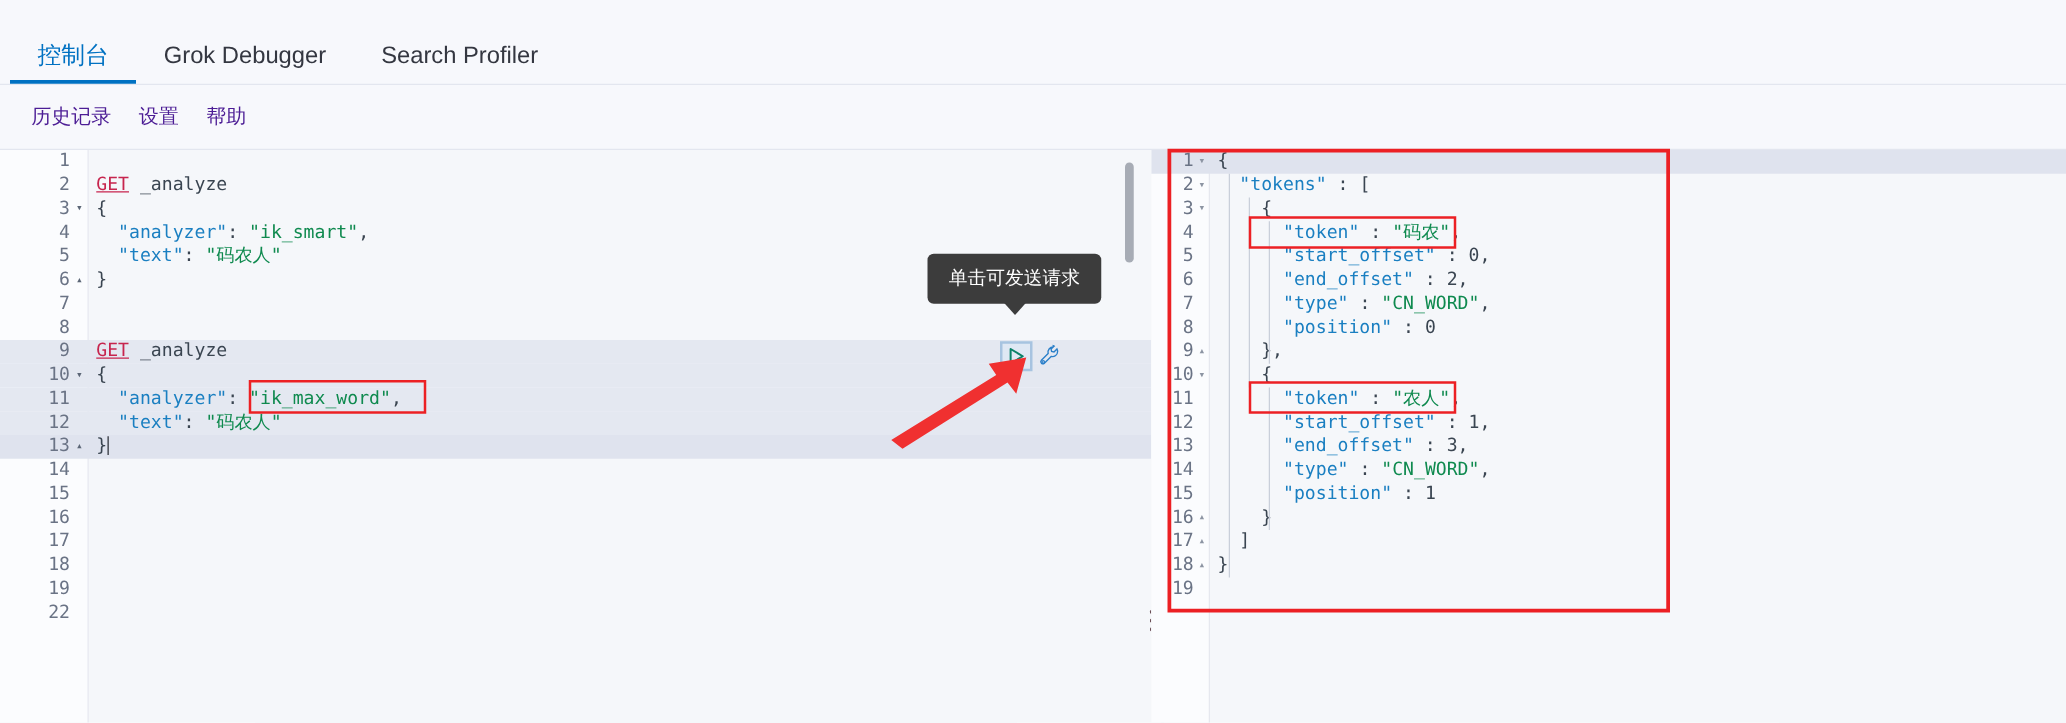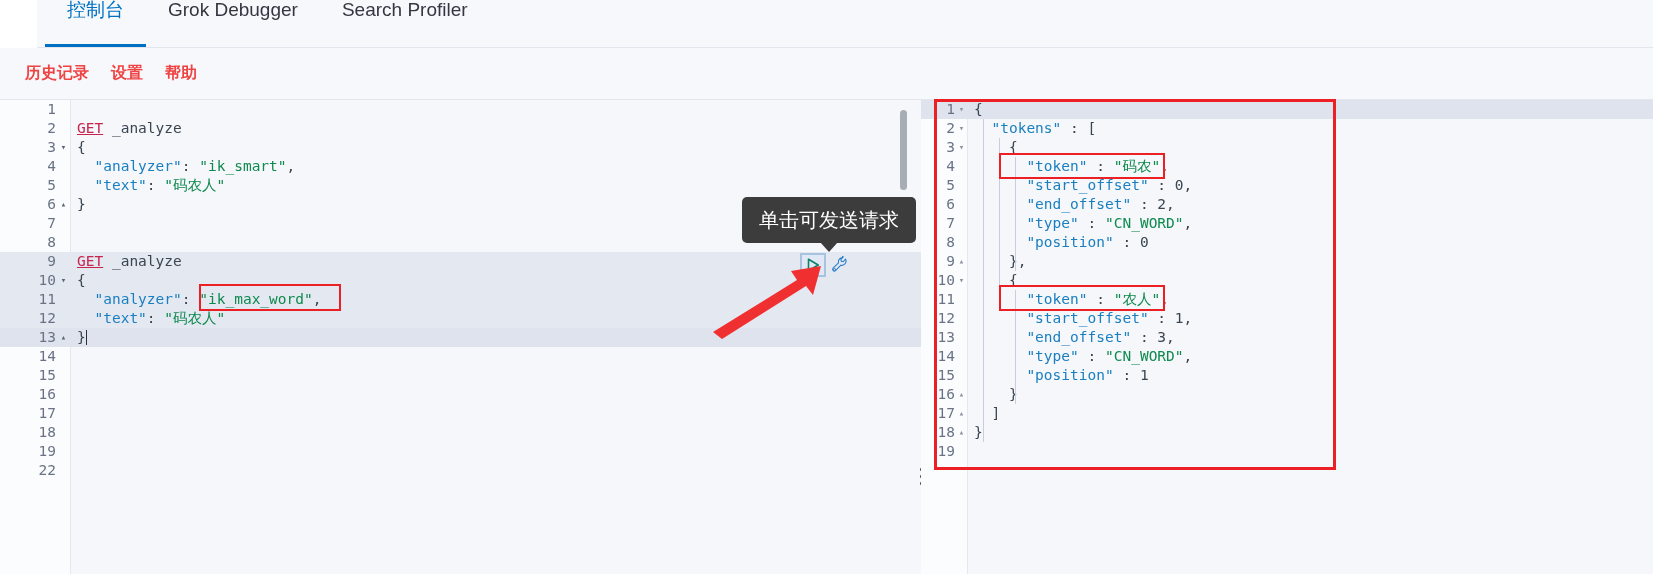--- a/index.html
+++ b/index.html
@@ -7,26 +7,26 @@
   html, body {
     margin: 0; padding: 0;
     width: 1653px; height: 578px;
     background: #fff;
     font-family: "Liberation Sans", sans-serif;
     overflow: hidden;
   }
 
   
   .tabbar {
-    height: 48px;
+    height: 68px;
     background: #f7f8fc;
     border-bottom: 1px solid #e3e6ef;
     display: flex;
+    align-items: flex-end;
     padding-left: 8px;
-    margin-left: 37px;
   }
   .tab {
     font-size: 19px;
     color: #343741;
     padding: 0 22px 13px 22px;
     line-height: 1;
     cursor: pointer;
     white-space: nowrap;
   }
   .tab.active {
@@ -39,25 +39,24 @@
   .menubar {
     height: 52px;
     background: #f7f8fc;
     border-bottom: 1px solid #e3e6ef;
     display: flex;
     align-items: center;
     padding-left: 14px;
   }
   .menu-item {
     font-size: 16px;
-    color: #ef4444;
+    color: #4c1d95;
     padding: 0 11px;
     cursor: pointer;
     white-space: nowrap;
-    font-weight: bold;
   }
 
   
   .console {
     position: relative;
     height: 474px;
     display: flex;
     background: #f5f7fa;
   }
 
@@ -216,26 +215,25 @@
   .wrench {
     cursor: pointer;
     line-height: 0;
   }
 
   
   .tooltip {
     position: absolute;
     background: #3c3c3c;
     color: #ffffff;
-    font-size: 20px;
+    font-size: 15px;
     border-radius: 5px;
     padding: 11px 17px;
     white-space: nowrap;
     line-height: 1.2;
-    margin-top: 14px;
   }
   .tooltip:after {
     content: "";
     position: absolute;
     left: 50%;
     margin-left: -9px;
     bottom: -9px;
     width: 0; height: 0;
     border-left: 9px solid transparent;
     border-right: 9px solid transparent;

